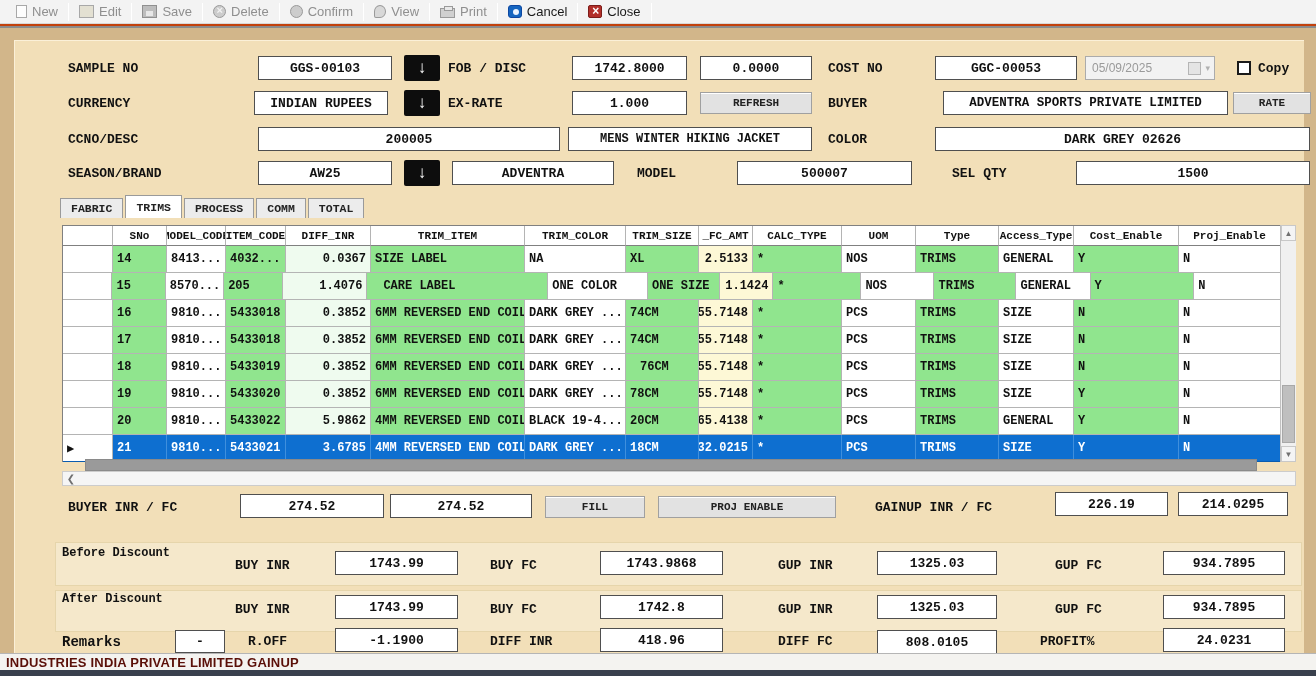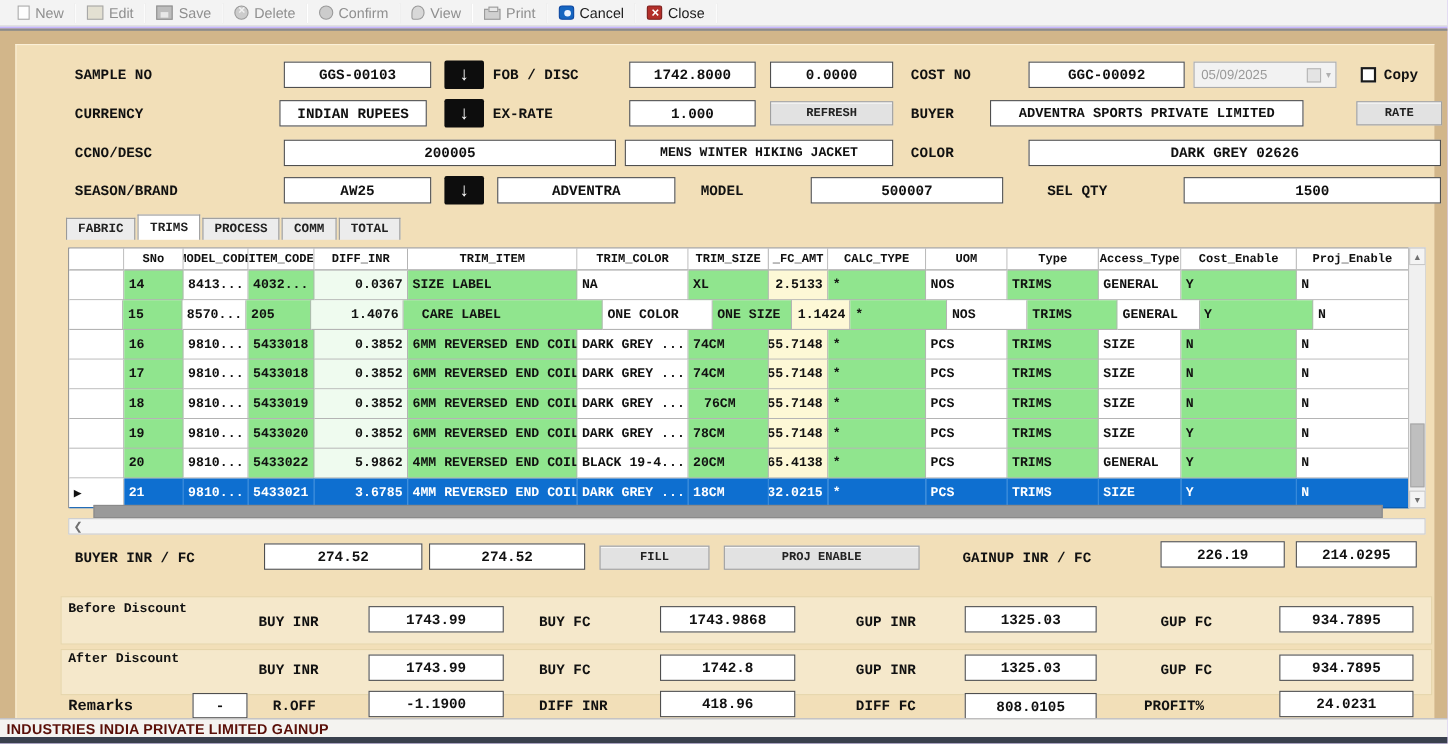--- a/index.html
+++ b/index.html
@@ -1,17 +1,17 @@
 <!DOCTYPE html>
 <html><head>
 <meta charset="utf-8">
 <style>
   * { box-sizing: border-box; margin: 0; padding: 0; }
   body { background:#fff; font-family:"Liberation Sans", sans-serif; }
-  #canvas { position:relative; width:1316px; height:676px; background:#c4b5fd; overflow:hidden; }
+  #canvas { position:relative; width:1316px; height:676px; background:#c2410c; overflow:hidden; }
 
   
   .toolbar { position:absolute; left:0; top:0; width:1316px; height:24px;
              background:#f3f3f3; border-bottom:1px solid #d9d9d9;
              display:flex; align-items:center; padding-left:6px; }
   .tb-item { display:flex; align-items:center; gap:5px; padding:0 10px; height:22px;
              font-size:13px; color:#8f8f8f; cursor:default; }
   .tb-item.enabled { color:#1a1a1a; }
   .tb-sep { width:1px; height:18px; background:#cfcfcf; border-right:1px solid #ffffff; }
   .ic { width:15px; height:13px; display:inline-block; position:relative; flex:none; }
@@ -155,39 +155,39 @@
 
   <div class="lbl" style="left:68px; top:61px;">SAMPLE NO</div>
   <div class="fld" style="left:258px; top:56px; width:134px;">GGS-00103</div>
   <div class="arrowbtn" style="left:404px; top:55px;">
       <span>↓</span>
     </div>
   <div class="lbl" style="left:448px; top:61px;">FOB / DISC</div>
   <div class="fld" style="left:572px; top:56px; width:115px;">1742.8000</div>
   <div class="fld" style="left:700px; top:56px; width:112px;">0.0000</div>
   <div class="lbl" style="left:828px; top:61px;">COST NO</div>
-  <div class="fld" style="left:935px; top:56px; width:142px;">GGC-00092</div>
+  <div class="fld" style="left:935px; top:56px; width:142px;">GGC-00053</div>
   <div class="datefld" style="left:1085px; top:56px; width:130px;">
     <span>05/09/2025</span>
     <span class="cal"></span>
     <span class="drop">▾</span>
   </div>
   <div class="chk" style="left:1237px; top:61px;"></div>
   <div class="lbl" style="left:1258px; top:61px;">Copy</div>
 
   <div class="lbl" style="left:68px; top:96px;">CURRENCY</div>
   <div class="fld" style="left:254px; top:91px; width:134px;">INDIAN RUPEES</div>
   <div class="arrowbtn" style="left:404px; top:90px;">
       <span>↓</span>
     </div>
   <div class="lbl" style="left:448px; top:96px;">EX-RATE</div>
   <div class="fld" style="left:572px; top:91px; width:115px;">1.000</div>
   <div class="btn" style="left:700px; top:92px; width:112px;">REFRESH</div>
   <div class="lbl" style="left:828px; top:96px;">BUYER</div>
-  <div class="fld" style="left:900px; top:91px; width:285px; font-size:12.5px;">ADVENTRA SPORTS PRIVATE LIMITED</div>
+  <div class="fld" style="left:943px; top:91px; width:285px; font-size:12.5px;">ADVENTRA SPORTS PRIVATE LIMITED</div>
   <div class="btn" style="left:1233px; top:92px; width:78px;">RATE</div>
 
   <div class="lbl" style="left:68px; top:132px;">CCNO/DESC</div>
   <div class="fld" style="left:258px; top:127px; width:302px;">200005</div>
   <div class="fld" style="left:568px; top:127px; width:244px; font-size:12px;">MENS WINTER HIKING JACKET</div>
   <div class="lbl" style="left:828px; top:132px;">COLOR</div>
   <div class="fld" style="left:935px; top:127px; width:375px;">DARK GREY 02626</div>
 
   <div class="lbl" style="left:68px; top:166px;">SEASON/BRAND</div>
   <div class="fld" style="left:258px; top:161px; width:134px;">AW25</div>

